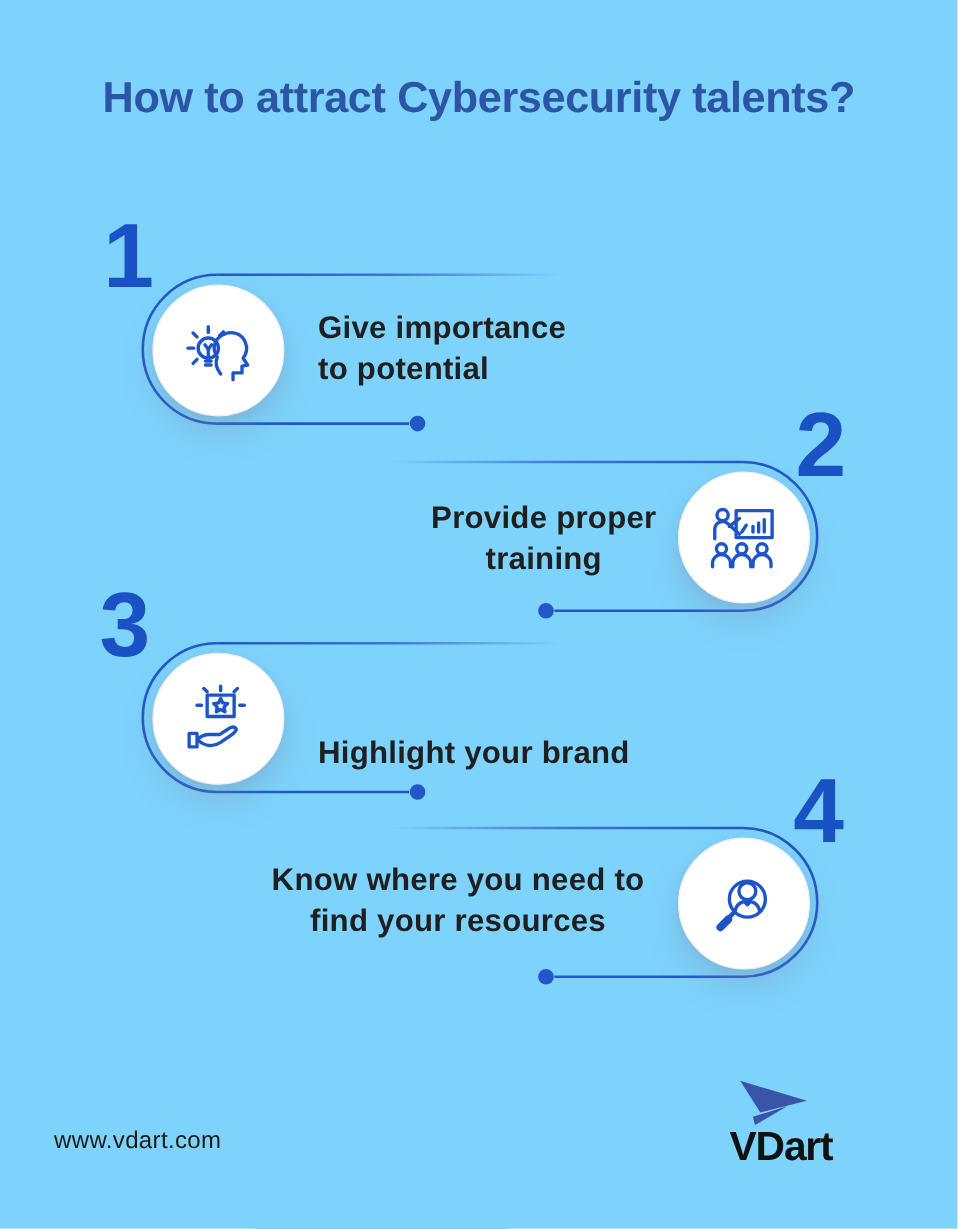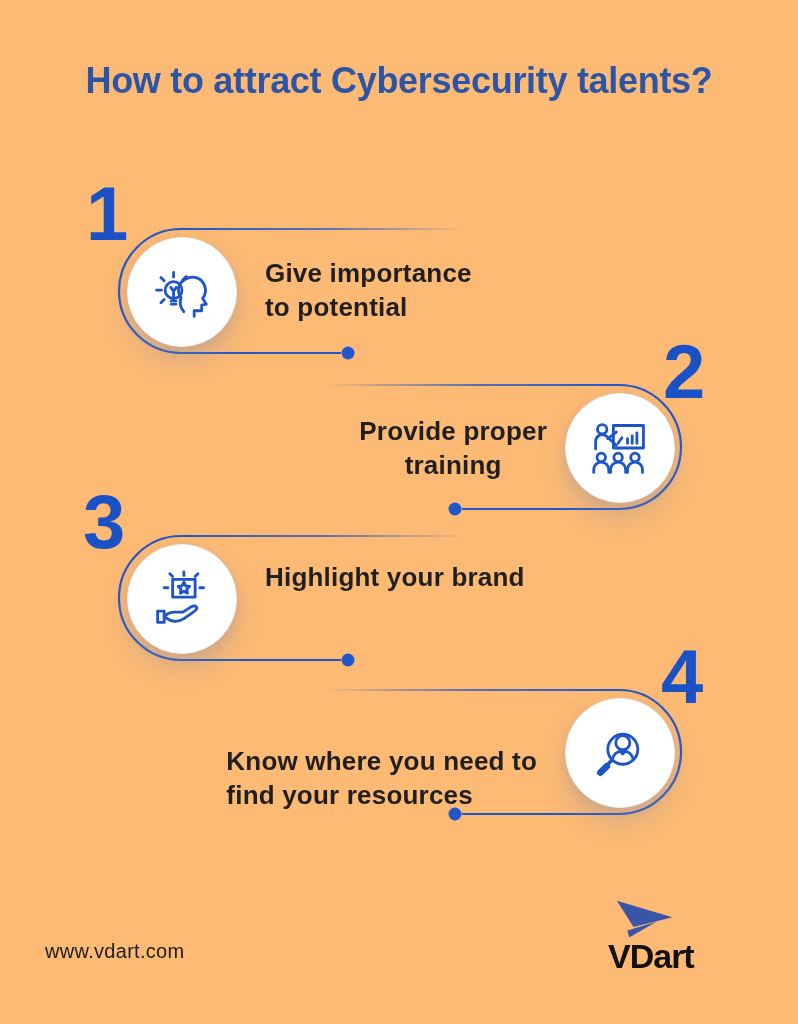--- a/index.html
+++ b/index.html
@@ -1,19 +1,19 @@
 <!DOCTYPE html>
 <html><head>
 <meta charset="utf-8">
 <style>
   html,body{margin:0;padding:0;background:#ffffff;}
   .canvas{
     position:relative;
     width:798px;height:1024px;
-    background:#fdba74;
+    background:#7dd3fc;
     overflow:hidden;
     font-family:"Liberation Sans",sans-serif;
   }
   .title{
     position:absolute;left:0;top:60px;width:798px;
     text-align:center;
     font-size:36px;font-weight:bold;letter-spacing:-0.3px;
     color:#2d55a6;margin:0;
   }
   .lines{position:absolute;left:0;top:0;pointer-events:none;}
@@ -39,22 +39,22 @@
   .c4{left:565px;top:698px;}
   .circle svg{width:60px;height:60px;}
   .ic{fill:none;stroke:#1d55c9;stroke-width:3;stroke-linecap:round;stroke-linejoin:round;}
   .txt{
     position:absolute;
     font-size:26px;line-height:34px;font-weight:700;
     color:#1f1f1f;letter-spacing:0.2px;
   }
   .t1{left:265px;top:256px;text-align:left;}
   .t2{right:251px;top:414px;text-align:center;}
-  .t3{left:265px;top:560px;text-align:right;}
-  .t4{right:261px;top:744px;text-align:left;}
+  .t3{left:265px;top:610px;text-align:right;}
+  .t4{right:261px;top:716px;text-align:center;}
   .website{
     position:absolute;left:45px;top:940px;
     font-size:20px;color:#1c1c1c;letter-spacing:0.3px;
   }
   .logo{position:absolute;left:608px;top:898px;width:150px;}
   .logo svg{display:block;margin-left:2px;width:70px;height:44px;}
   .brandname{
     margin-top:-5px;
     font-size:34px;font-weight:bold;letter-spacing:-1px;color:#111111;
   }

